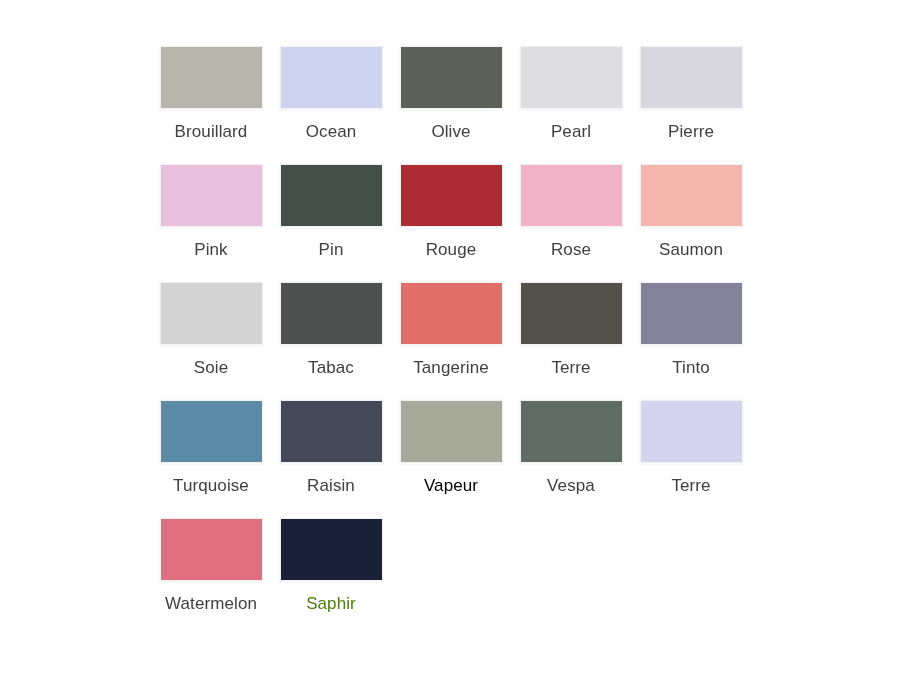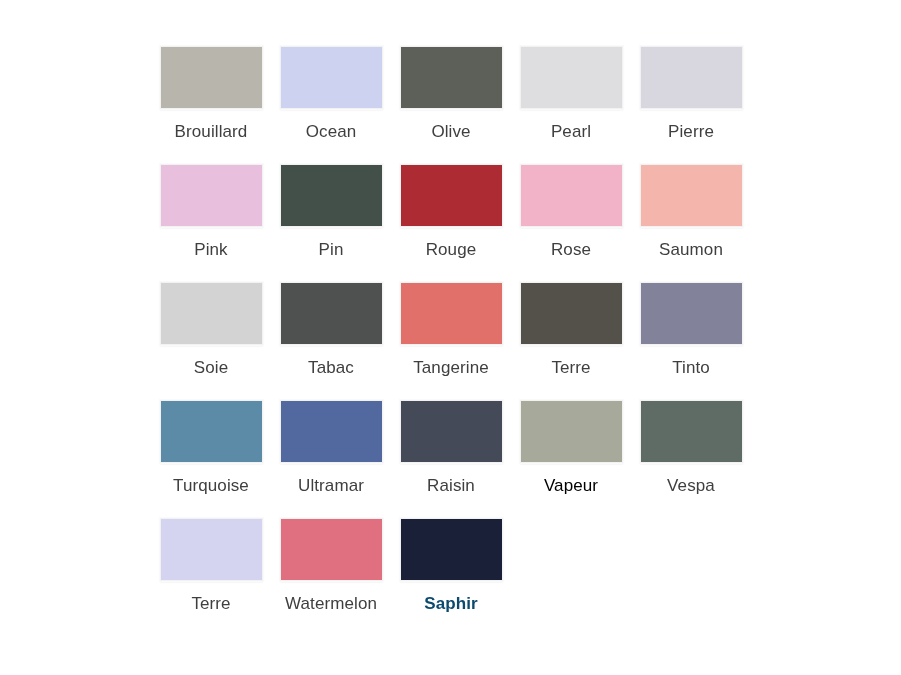--- a/index.html
+++ b/index.html
@@ -127,24 +127,20 @@
       </div>
       <div class="swatch-cell">
         <div class="swatch-chip" style="background-color: rgb(130, 130, 154);"></div>
         <div class="swatch-label" style="color: rgb(63, 63, 63);">Tinto</div>
       </div>
       <div class="swatch-cell">
         <div class="swatch-chip" style="background-color: rgb(91, 139, 166);"></div>
         <div class="swatch-label" style="color: rgb(63, 63, 63);">Turquoise</div>
       </div>
       <div class="swatch-cell">
-        <div class="swatch-chip" style="background-color: rgb(81, 105, 158);"></div>
-        <div class="swatch-label" style="color: rgb(63, 63, 63);">Ultramar</div>
-      </div>
-      <div class="swatch-cell">
         <div class="swatch-chip" style="background-color: rgb(69, 74, 89);"></div>
         <div class="swatch-label" style="color: rgb(63, 63, 63);">Raisin</div>
       </div>
       <div class="swatch-cell">
         <div class="swatch-chip" style="background-color: rgb(167, 169, 155);"></div>
         <div class="swatch-label" style="color: #000000;">Vapeur</div>
       </div>
       <div class="swatch-cell">
         <div class="swatch-chip" style="background-color: rgb(95, 107, 101);"></div>
         <div class="swatch-label" style="color: rgb(63, 63, 63);">Vespa</div>
@@ -152,16 +148,16 @@
       <div class="swatch-cell">
         <div class="swatch-chip" style="background-color: rgb(212, 211, 240);"></div>
         <div class="swatch-label" style="color: rgb(63, 63, 63);">Terre</div>
       </div>
       <div class="swatch-cell">
         <div class="swatch-chip" style="background-color: rgb(224, 112, 127);"></div>
         <div class="swatch-label" style="color: rgb(63, 63, 63);">Watermelon</div>
       </div>
       <div class="swatch-cell">
         <div class="swatch-chip" style="background-color: rgb(27, 32, 57);"></div>
-        <div class="swatch-label" style="color: #0c4a6e; font-weight: bold;">Saphir</div>
+        <div class="swatch-label" style="color: #4d7c0f;">Saphir</div>
       </div>
     </div>
 </div>
 
 </body></html>

